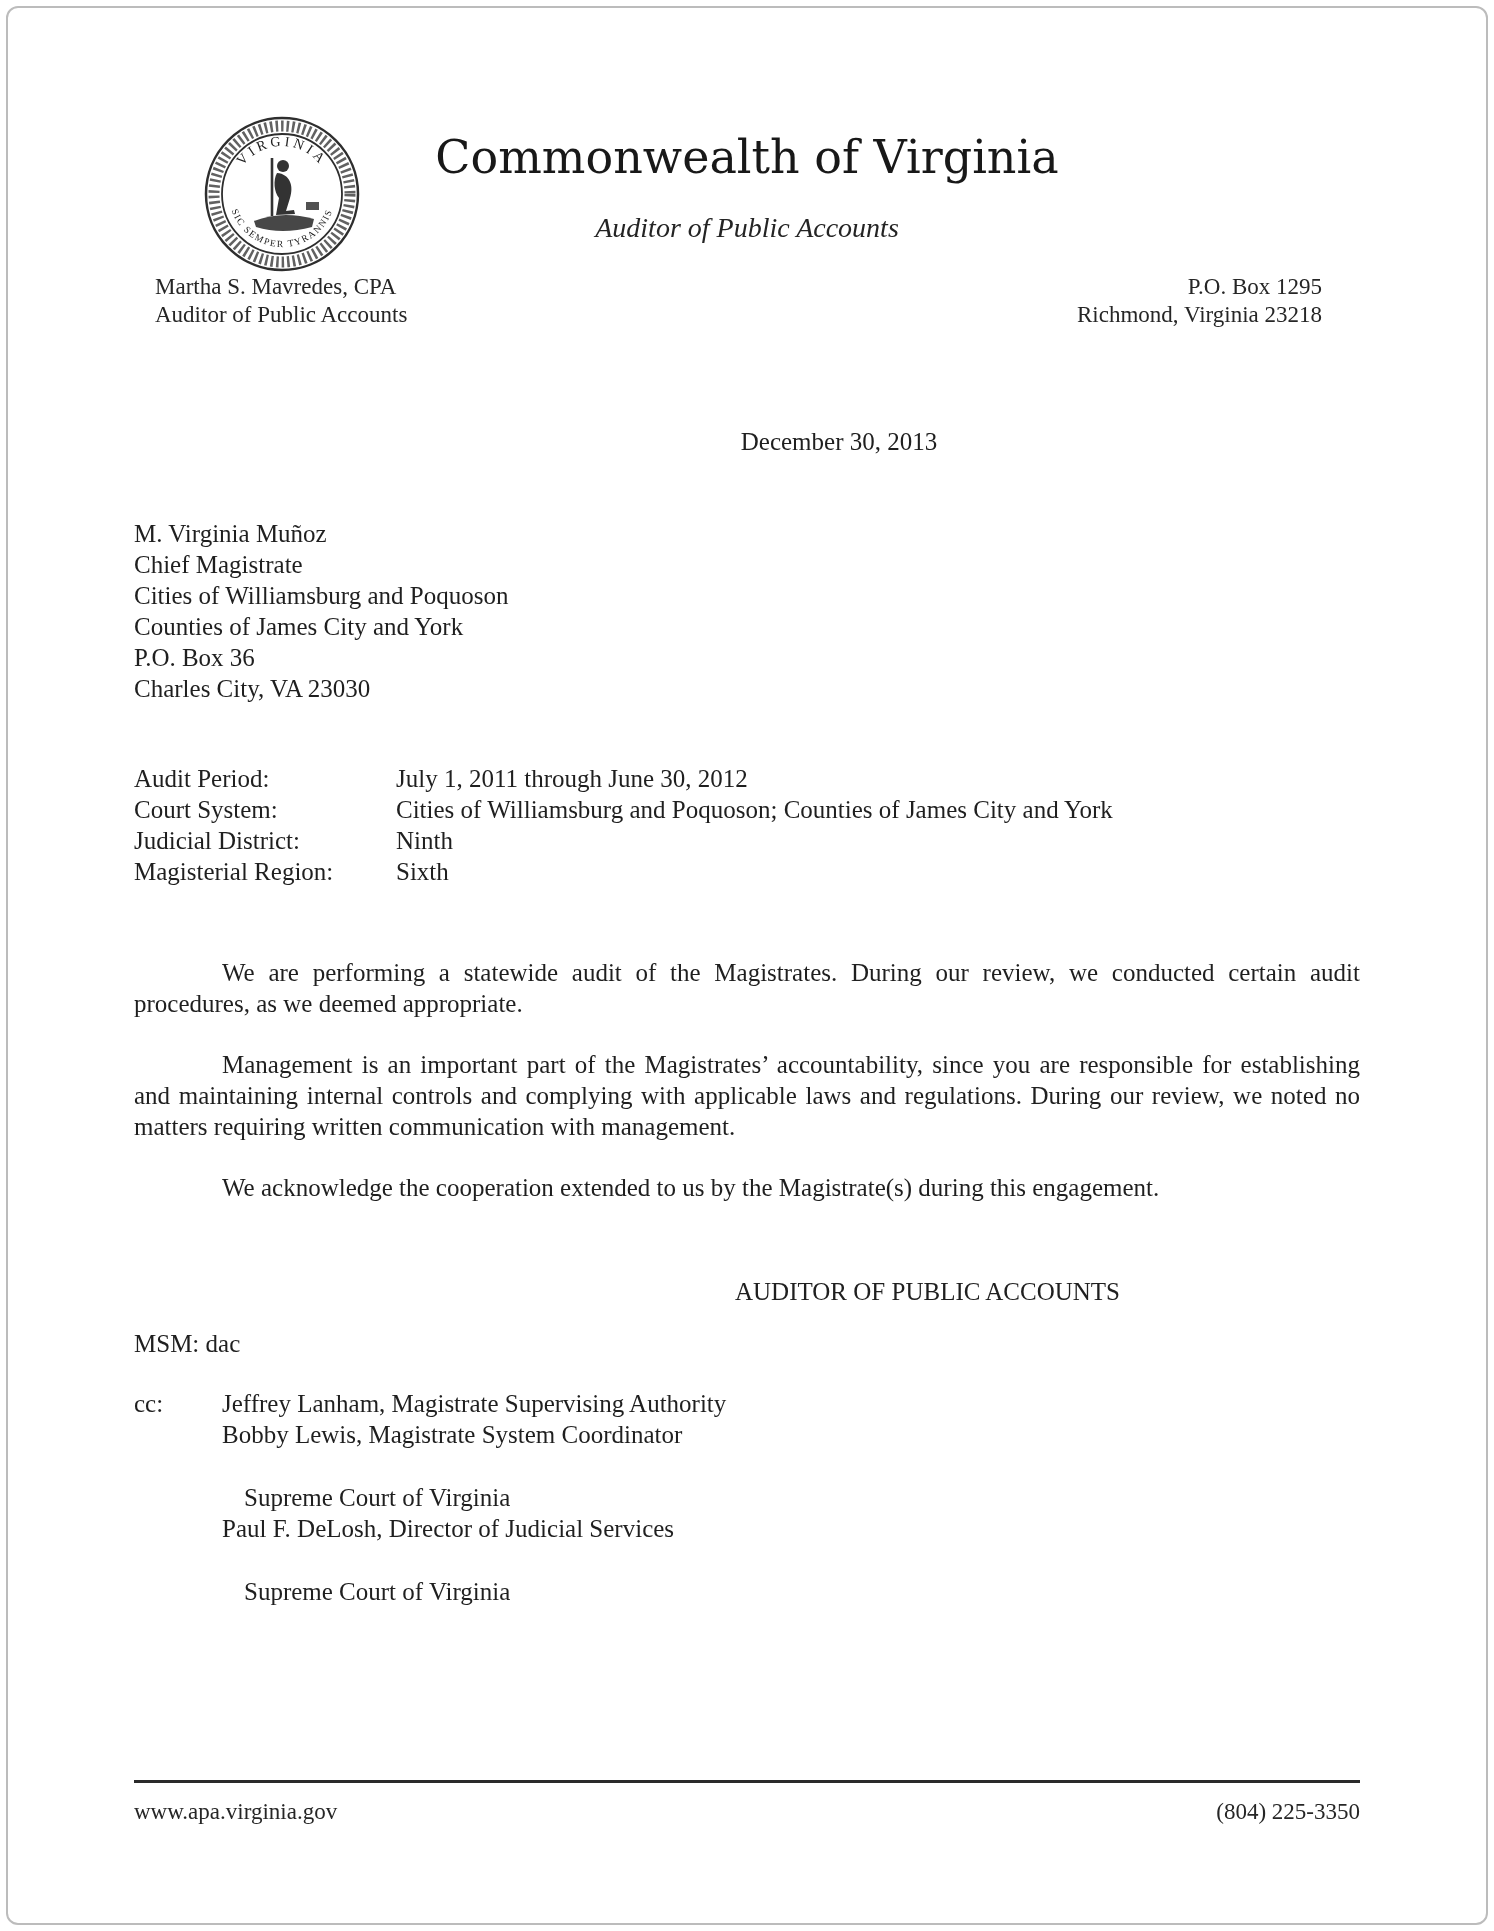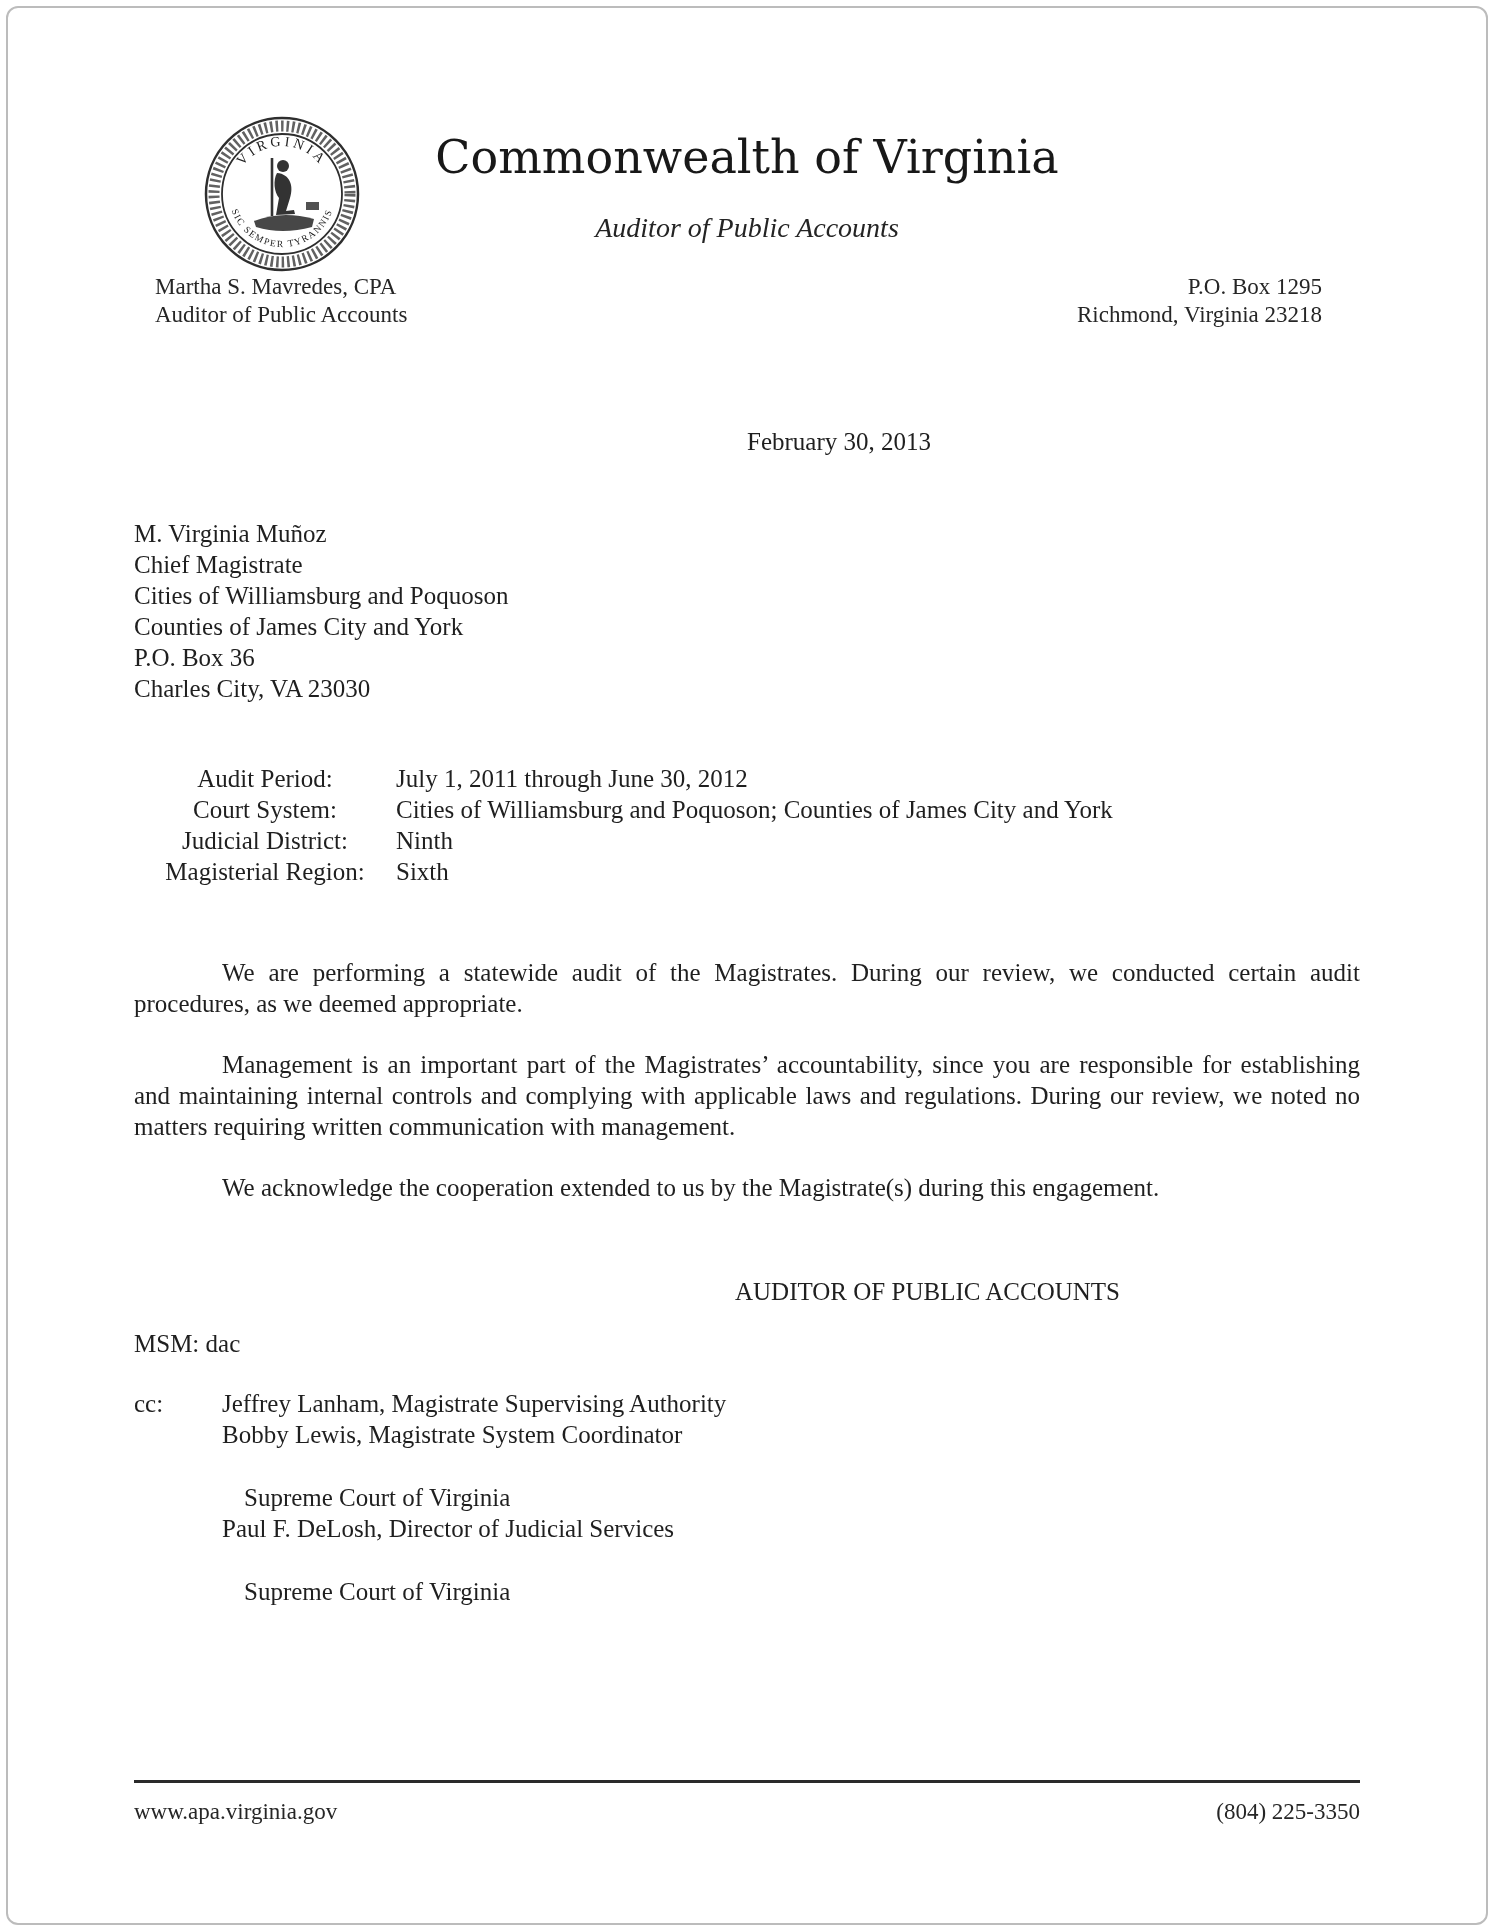--- a/index.html
+++ b/index.html
@@ -90,21 +90,21 @@
     line-height: 31px;
   }
   .audit-block {
     position: absolute;
     left: 134px;
     top: 763px;
     font-size: 25px;
     line-height: 31px;
   }
   .audit-row { display: flex; }
-  .audit-label { width: 262px; flex: 0 0 262px; text-align: center; }
+  .audit-label { width: 262px; flex: 0 0 262px; }
   .audit-value { white-space: nowrap; }
 
   .body-block {
     position: absolute;
     left: 134px;
     top: 940px;
     width: 1226px;
     font-size: 25px;
     line-height: 31px;
   }
@@ -189,21 +189,21 @@
   <div class="official-block">
     <div>Martha S. Mavredes, CPA</div>
     <div>Auditor of Public Accounts</div>
   </div>
 
   <div class="return-address">
     <div>P.O. Box 1295</div>
     <div>Richmond, Virginia 23218</div>
   </div>
 
-  <div class="date-line">February 30, 2013</div>
+  <div class="date-line">December 30, 2013</div>
 
   <div class="recipient-block">
     <div>M. Virginia Muñoz</div>
     <div>Chief Magistrate</div>
     <div>Cities of Williamsburg and Poquoson</div>
     <div>Counties of James City and York</div>
     <div>P.O. Box 36</div>
     <div>Charles City, VA 23030</div>
   </div>
 

